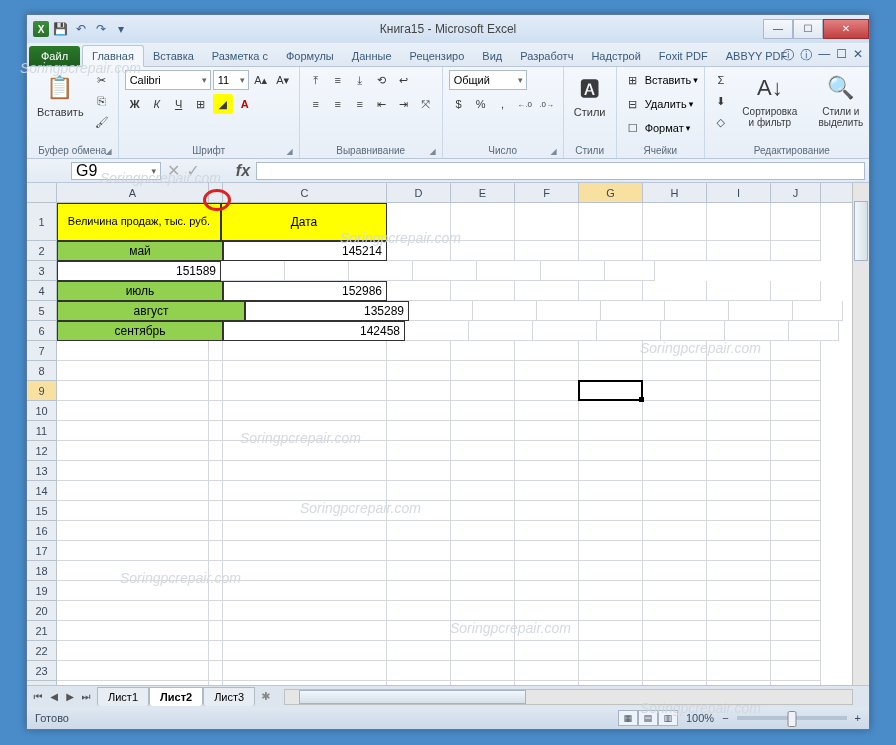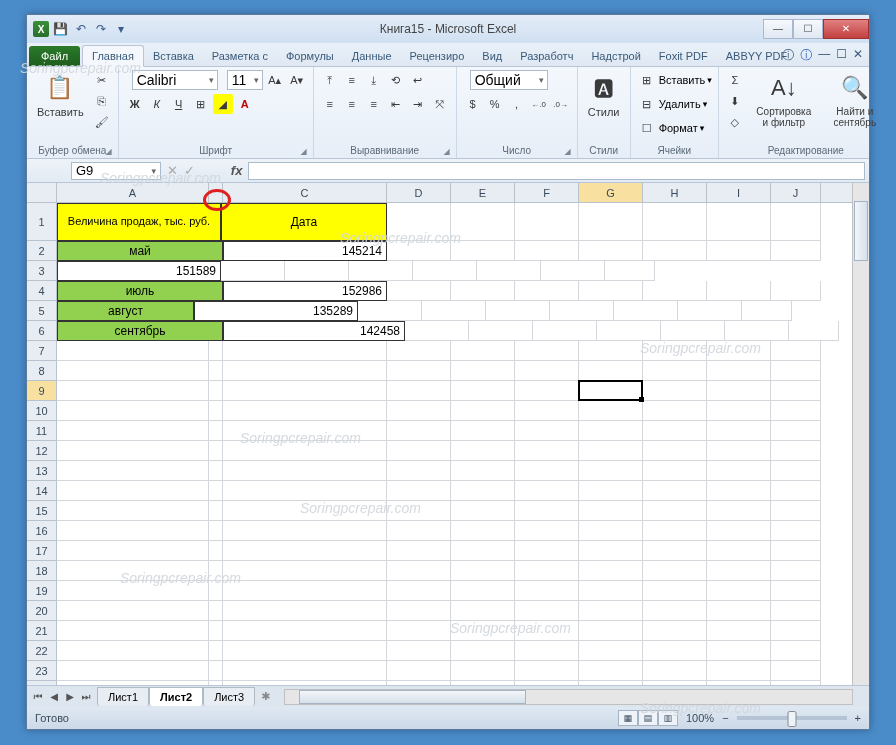--- a/index.html
+++ b/index.html
@@ -21,23 +21,23 @@
 .ribbon { height: 92px; background: linear-gradient(#f4f8fd,#e7eef7); border-bottom:1px solid #b8c6d8; display:flex; font-size:11px; }
 .rgroup { border-right:1px solid #cdd8e6; padding:3px 6px 1px; display:flex; flex-direction:column; }
 .rgroup .body { flex:1; display:flex; align-items:flex-start; gap:4px; }
 .rgroup .label { text-align:center; color:#5a6a7a; font-size:10px; padding:1px 0; position:relative; }
 .rgroup .label .dlg { position:absolute; right:0; bottom:1px; font-size:8px; color:#7a8a9a; }
 .big-btn { display:flex; flex-direction:column; align-items:center; gap:2px; padding:2px 4px; color:#3a3a3a; }
 .big-btn .bicon { width:32px; height:32px; display:flex; align-items:center; justify-content:center; font-size:22px; }
 .col { display:flex; flex-direction:column; gap:1px; }
 .row { display:flex; align-items:center; gap:2px; }
 .tool { width:20px; height:20px; border:1px solid transparent; display:flex; align-items:center; justify-content:center; font-size:11px; color:#3a3a3a; border-radius:2px; }
-.combo { height:20px; border:1px solid #abc; background:#fff; font-size:14px; padding:0 16px 0 4px; display:flex; align-items:center; position:relative;margin-left:7px; }
+.combo { height:20px; border:1px solid #abc; background:#fff; font-size:11px; padding:0 16px 0 4px; display:flex; align-items:center; position:relative; }
 .combo::after { content:"▾"; position:absolute; right:3px; font-size:9px; color:#666; }
-.namebox-bar { height:24px; background: linear-gradient(#eef3f9,#e2eaf3); border-bottom:1px solid #b8c6d8; display:flex; align-items:center; font-size:13px; padding:0 4px; gap:6px; }
+.namebox-bar { height:24px; background: linear-gradient(#eef3f9,#e2eaf3); border-bottom:1px solid #b8c6d8; display:flex; align-items:center; font-size:16px; padding:0 4px; gap:6px; }
 .namebox { width:90px; height:18px; background:#fff; border:1px solid #abc; display:flex; align-items:center; padding:0 4px; justify-content:space-between; margin-left:40px; }
 .namebox::after { content:"▾"; font-size:9px; color:#666; }
 .fx { font-style:italic; font-weight:bold; color:#555; margin-left:30px; }
 .formula-input { flex:1; height:18px; background:#fff; border:1px solid #abc; }
 .grid-area { flex:1; display:flex; overflow:hidden; position:relative; }
 .rowhdrs { width:30px; background:#e8edf3; border-right:1px solid #b9c3ce; }
 .corner { position:absolute; left:0; top:0; width:30px; height:20px; background:#e8edf3; border-right:1px solid #b9c3ce; border-bottom:1px solid #b9c3ce; z-index:2; }
 .colhdrs { height:20px; background:#e8edf3; border-bottom:1px solid #b9c3ce; display:flex; margin-left:30px; }
 .ch { border-right:1px solid #b9c3ce; text-align:center; font-size:11px; color:#3a4a5a; line-height:20px; }
 .ch.sel { background:#f8e0a0; }
@@ -220,21 +220,21 @@
           <div class="tool">Σ</div>
           <div class="tool">⬇</div>
           <div class="tool">◇</div>
         </div>
         <div class="big-btn">
           <span class="bicon">A↓</span>
           <span style="font-size:10px;width:62px;text-align:center">Сортировка и фильтр</span>
         </div>
         <div class="big-btn">
           <span class="bicon">🔍</span>
-          <span style="font-size:10px;width:56px;text-align:center">Найти и сентябрь</span>
+          <span style="font-size:10px;width:56px;text-align:center">Стили и выделить</span>
         </div>
       </div>
       <div class="label">Редактирование</div>
     </div>
   </div>
 
   <div class="namebox-bar">
     <div class="namebox">
         <span>G9</span>
       </div>
@@ -324,21 +324,21 @@
           <div class="cell data-white" style="width: 164px;">152986</div>
           <div class="cell " style="width: 64px;"></div>
           <div class="cell " style="width: 64px;"></div>
           <div class="cell " style="width: 64px;"></div>
           <div class="cell " style="width: 64px;"></div>
           <div class="cell " style="width: 64px;"></div>
           <div class="cell " style="width: 64px;"></div>
           <div class="cell " style="width: 50px;"></div>
         </div>
         <div class="cell-row" style="height: 20px;">
-          <div class="cell data-green" style="width: 137px;">август</div>
+          <div class="cell data-green" style="width: 188px;">август</div>
           <div class="cell data-white" style="width: 164px;">135289</div>
           <div class="cell " style="width: 64px;"></div>
           <div class="cell " style="width: 64px;"></div>
           <div class="cell " style="width: 64px;"></div>
           <div class="cell " style="width: 64px;"></div>
           <div class="cell " style="width: 64px;"></div>
           <div class="cell " style="width: 64px;"></div>
           <div class="cell " style="width: 50px;"></div>
         </div>
         <div class="cell-row" style="height: 20px;">

